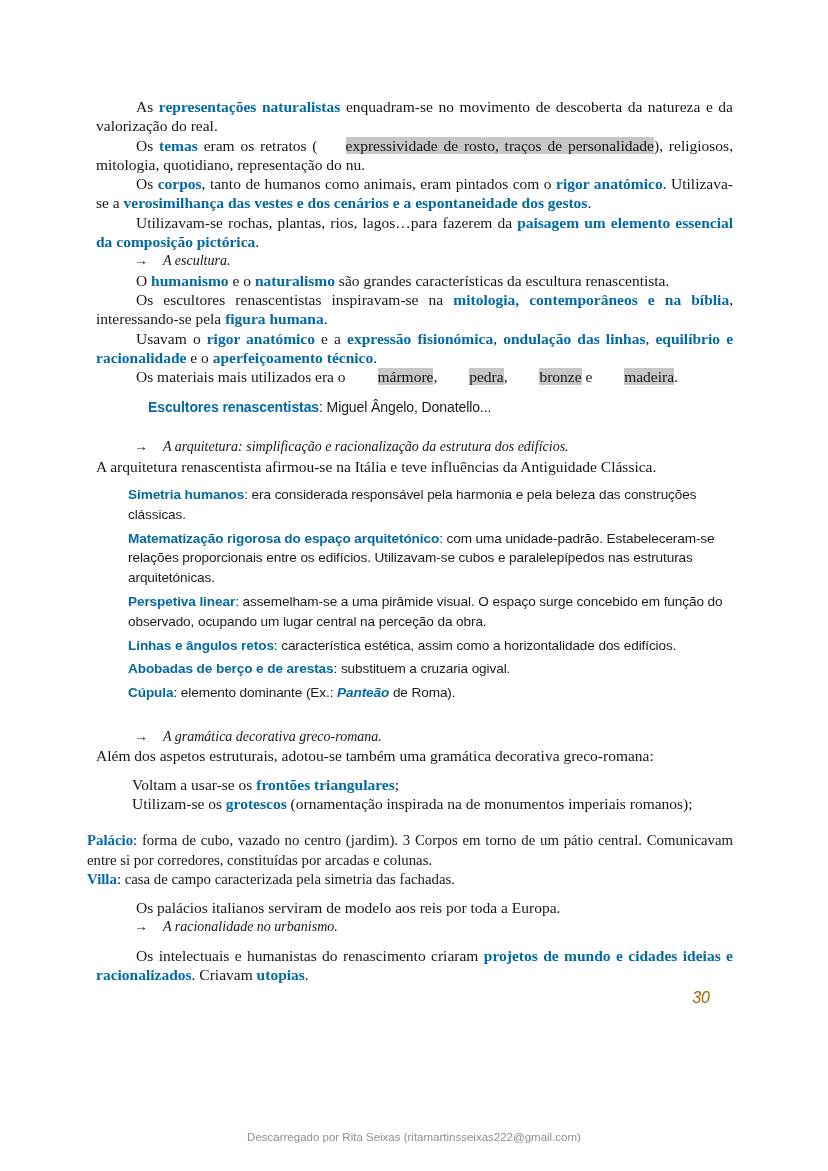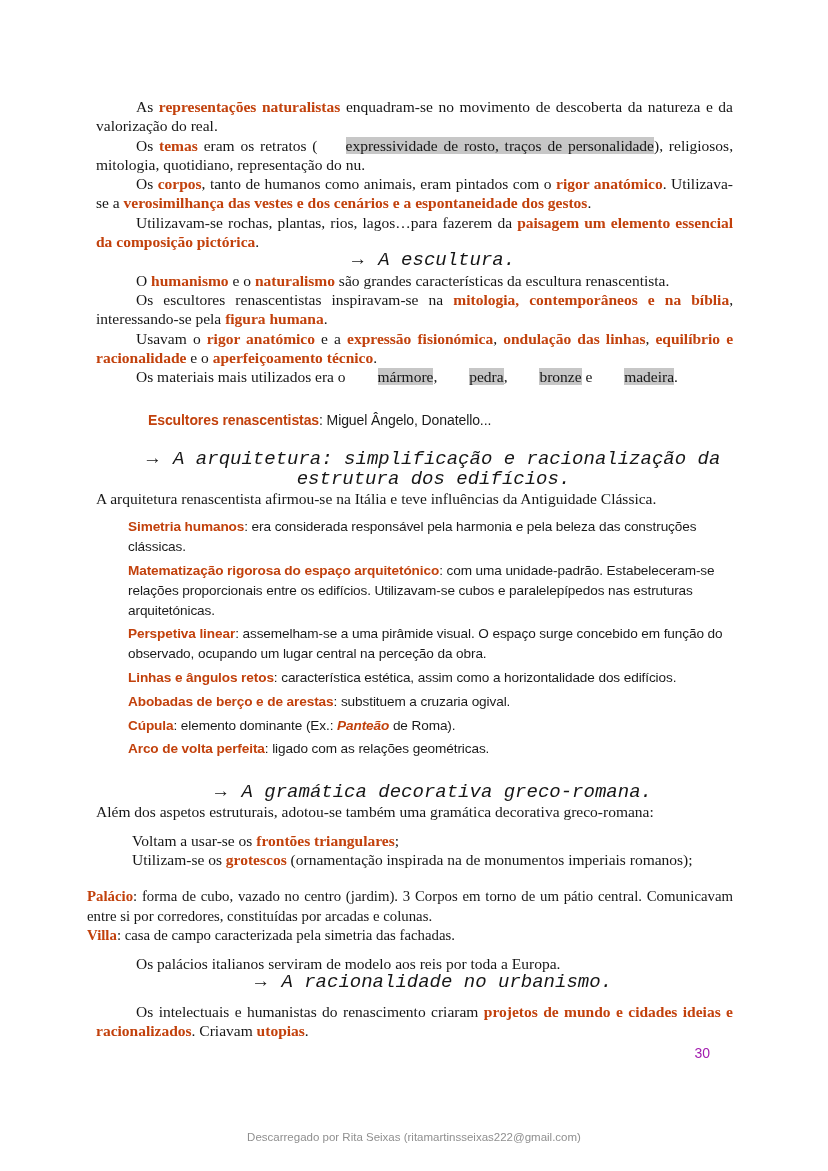--- a/index.html
+++ b/index.html
@@ -16,44 +16,43 @@
   
   .body {
     font-family: "Liberation Serif", serif;
     font-size: 15.5px;
     line-height: 19.3px;
     text-align: justify;
   }
   .body.indent { text-indent: 40px; }
   
   .arrow {
-    font-family: Liberation Mono, monospace;
-    font-size: 19px;
+    font-family: Liberation Serif, serif;
+    font-size: 14px;
     line-height: 19.3px;
     padding-left: 38px;
-    text-align: center;
   }
   .arrow .arrow-glyph { display: inline-block; margin-right: 15px; }
   
   .def {
     font-family: "Liberation Sans", sans-serif;
     font-size: 13.6px;
     line-height: 19.8px;
     margin: 4px 0;
     padding-left: 32px;
     color: #1a1a1a;
     letter-spacing: -0.1px;
   }
   
   .note {
     font-family: "Liberation Sans", sans-serif;
     font-size: 14px;
     line-height: 20px;
     padding-left: 52px;
-    margin-top: 24px;
+    margin-top: 11px;
     color: #1a1a1a;
     letter-spacing: -0.1px;
   }
   
   .list {
     font-family: "Liberation Serif", serif;
     font-size: 15.5px;
     line-height: 19.3px;
     padding-left: 36px;
   }
@@ -62,30 +61,31 @@
     font-family: "Liberation Serif", serif;
     font-size: 14.8px;
     line-height: 19.3px;
     margin-left: -9px;
     text-align: justify;
   }
   .spacer { height: 8px; }
   .spacer.xs { height: 5px; }
   .spacer.sm { height: 9px; }
   .spacer.md { height: 20px; }
-  .b { font-weight: bold; color: #c2410c; }
+  .b { font-weight: bold; color: #0369a1; }
   .i { font-style: italic; }
   .hl { background: var(--hl, #c7c7c7); margin-left: 28px; }
   .page-number {
     text-align: right;
     font-family: "Liberation Sans", sans-serif;
-    font-size: 14px;
-    color: #a21caf;
+    font-size: 16px;
+    color: #a16207;
     margin-top: 5px;
     margin-right: 23px;
+    font-style: italic;
   }
   .footer {
     position: absolute;
     left: 0;
     right: 0;
     bottom: 28px;
     text-align: center;
     font-family: "Liberation Sans", sans-serif;
     font-size: 11.5px;
     color: var(--footer, #8f8f8f);
@@ -109,21 +109,20 @@
       <div class="blk spacer md"></div>
       <div class="blk arrow"><span class="arrow-glyph">→</span><span class="i">A arquitetura: simplificação e racionalização da estrutura dos edifícios.</span></div>
       <div class="blk body"><span>A arquitetura renascentista afirmou-se na Itália e teve influências da Antiguidade Clássica.</span></div>
       <div class="blk spacer xs"></div>
       <div class="blk def"><span class="b">Simetria humanos</span><span>: era considerada responsável pela harmonia e pela beleza das construções clássicas.</span></div>
       <div class="blk def"><span class="b">Matematização rigorosa do espaço arquitetónico</span><span>: com uma unidade-padrão. Estabeleceram-se relações proporcionais entre os edifícios. Utilizavam-se cubos e paralelepípedos nas estruturas arquitetónicas.</span></div>
       <div class="blk def"><span class="b">Perspetiva linear</span><span>: assemelham-se a uma pirâmide visual. O espaço surge concebido em função do observado, ocupando um lugar central na perceção da obra.</span></div>
       <div class="blk def"><span class="b">Linhas e ângulos retos</span><span>: característica estética, assim como a horizontalidade dos edifícios.</span></div>
       <div class="blk def"><span class="b">Abobadas de berço e de arestas</span><span>: substituem a cruzaria ogival.</span></div>
       <div class="blk def"><span class="b">Cúpula</span><span>: elemento dominante (Ex.: </span><span class="b i">Panteão</span><span> de Roma).</span></div>
-      <div class="blk def"><span class="b">Arco de volta perfeita</span><span>: ligado com as relações geométricas.</span></div>
       <div class="blk spacer md"></div>
       <div class="blk arrow"><span class="arrow-glyph">→</span><span class="i">A gramática decorativa greco-romana.</span></div>
       <div class="blk body"><span>Além dos aspetos estruturais, adotou-se também uma gramática decorativa greco-romana:</span></div>
       <div class="blk spacer sm"></div>
       <div class="blk list"><span>Voltam a usar-se os </span><span class="b">frontões triangulares</span><span>;</span></div>
       <div class="blk list"><span>Utilizam-se os </span><span class="b">grotescos</span><span> (ornamentação inspirada na de monumentos imperiais romanos);</span></div>
       <div class="blk spacer sm"></div>
       <div class="blk spacer sm"></div>
       <div class="blk sidepara"><span class="b">Palácio</span><span>: forma de cubo, vazado no centro (jardim). 3 Corpos em torno de um pátio central. Comunicavam entre si por corredores, constituídas por arcadas e colunas.</span></div>
       <div class="blk sidepara"><span class="b">Villa</span><span>: casa de campo caracterizada pela simetria das fachadas.</span></div>

